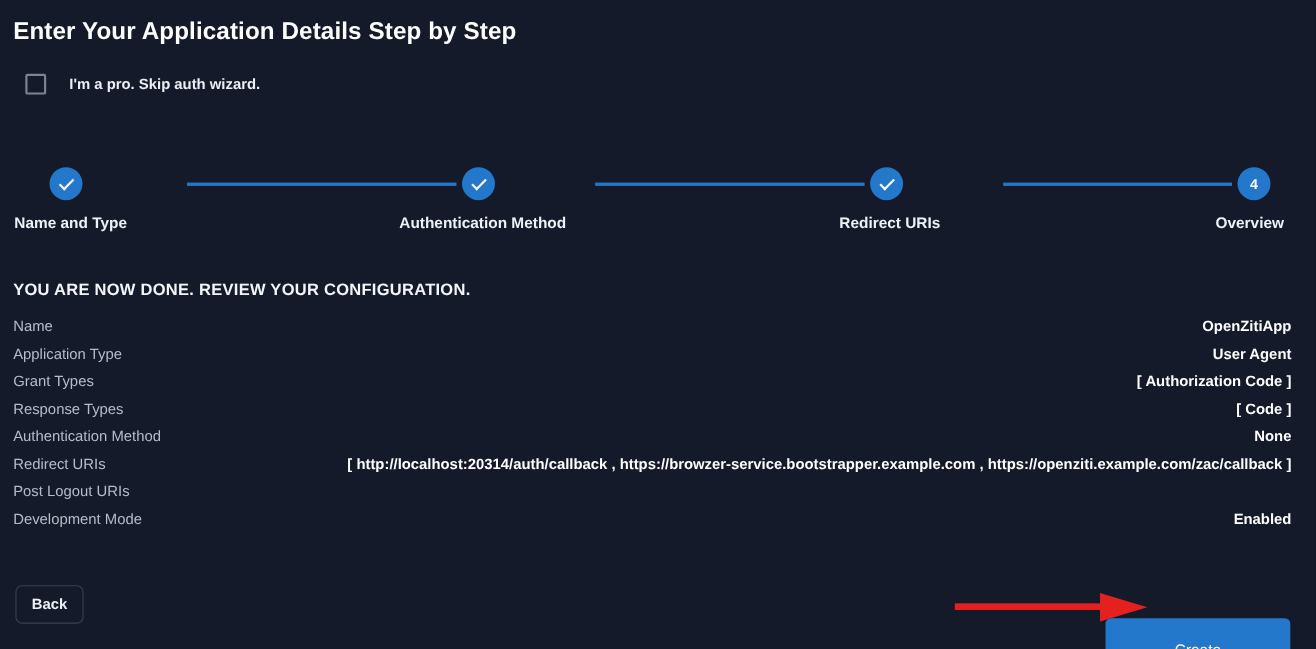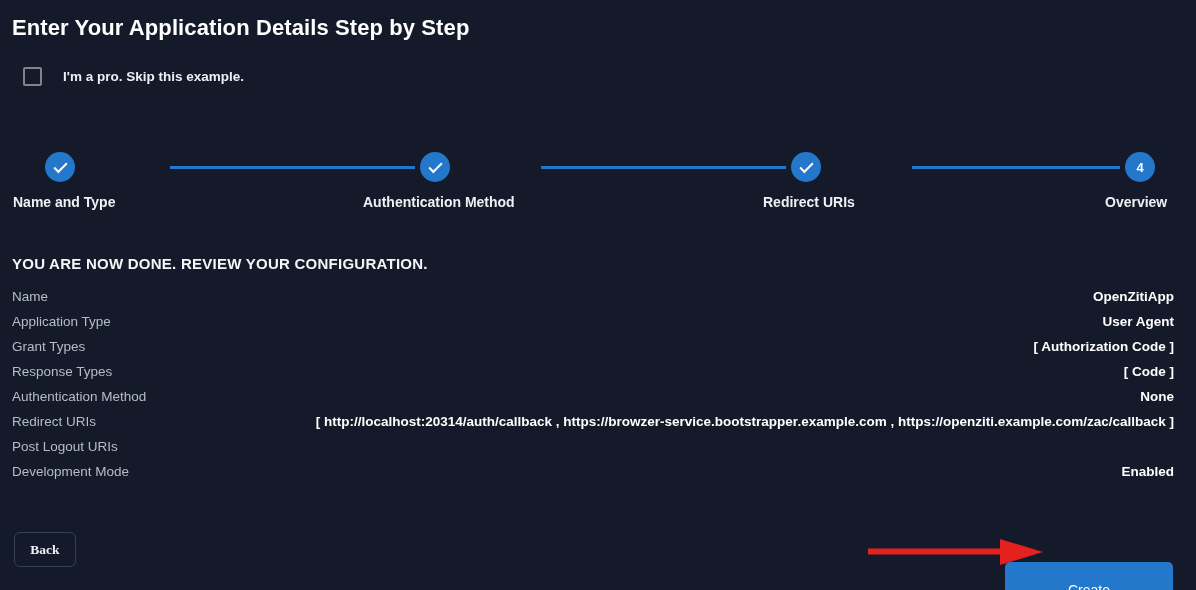--- a/index.html
+++ b/index.html
@@ -176,21 +176,21 @@
   .btn-back {
     position: absolute;
     left: 14px;
     top: 532px;
     width: 62px;
     height: 35px;
     border: 1px solid #39404f;
     border-radius: 6px;
     background: transparent;
     color: #eef1f6;
-    font-family: Liberation Serif, serif;
+    font-family: Liberation Sans, sans-serif;
     font-size: 13.5px;
     font-weight: 700;
     cursor: pointer;
   }
   .btn-create {
     position: absolute;
     left: 1005px;
     top: 522px;
     width: 168px;
     height: 55px;
@@ -215,21 +215,21 @@
     pointer-events: none;
   }
 </style>
 </head>
 <body>
 
 <div class="page-title">Enter Your Application Details Step by Step</div>
 
 <div class="skip-row">
   <span class="checkbox-box"></span>
-  <span class="skip-label">I'm a pro. Skip this example.</span>
+  <span class="skip-label">I'm a pro. Skip auth wizard.</span>
 </div>
 
 <div class="stepper">
 
   <div class="step-track">
     <div class="step-line l1"></div>
     <div class="step-line l2"></div>
     <div class="step-line l3"></div>
 
     <div class="step-node n1">

